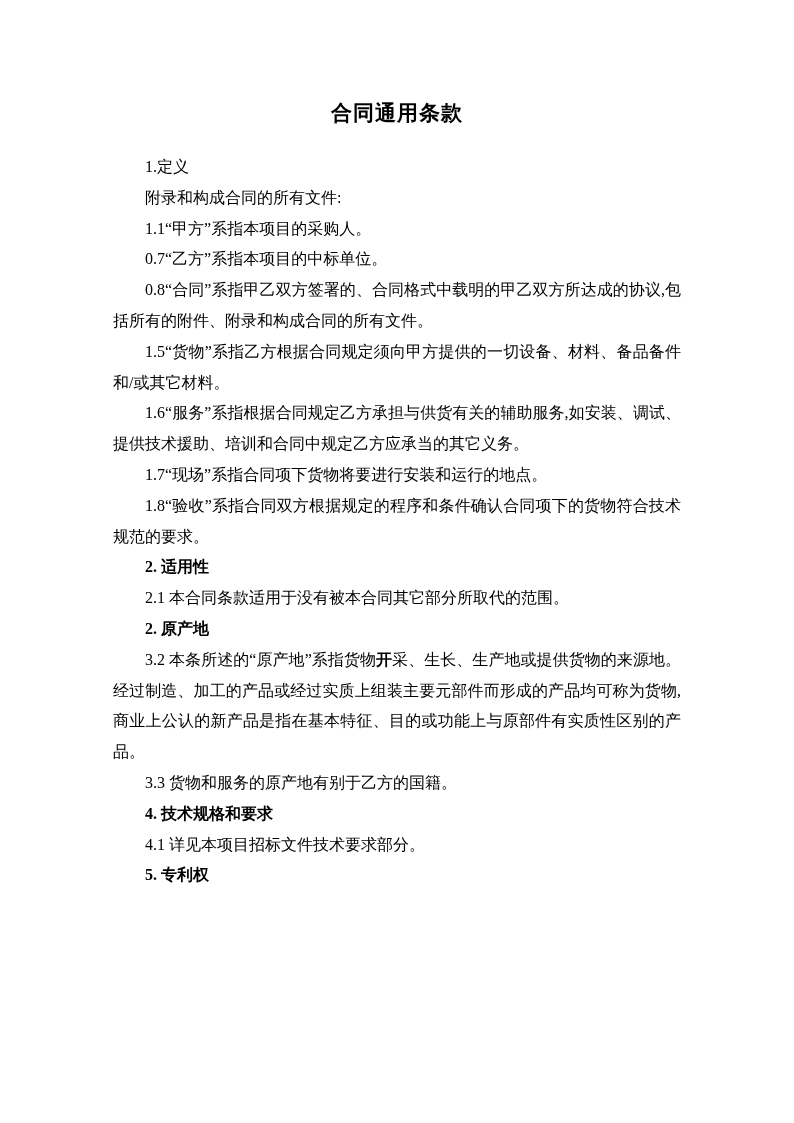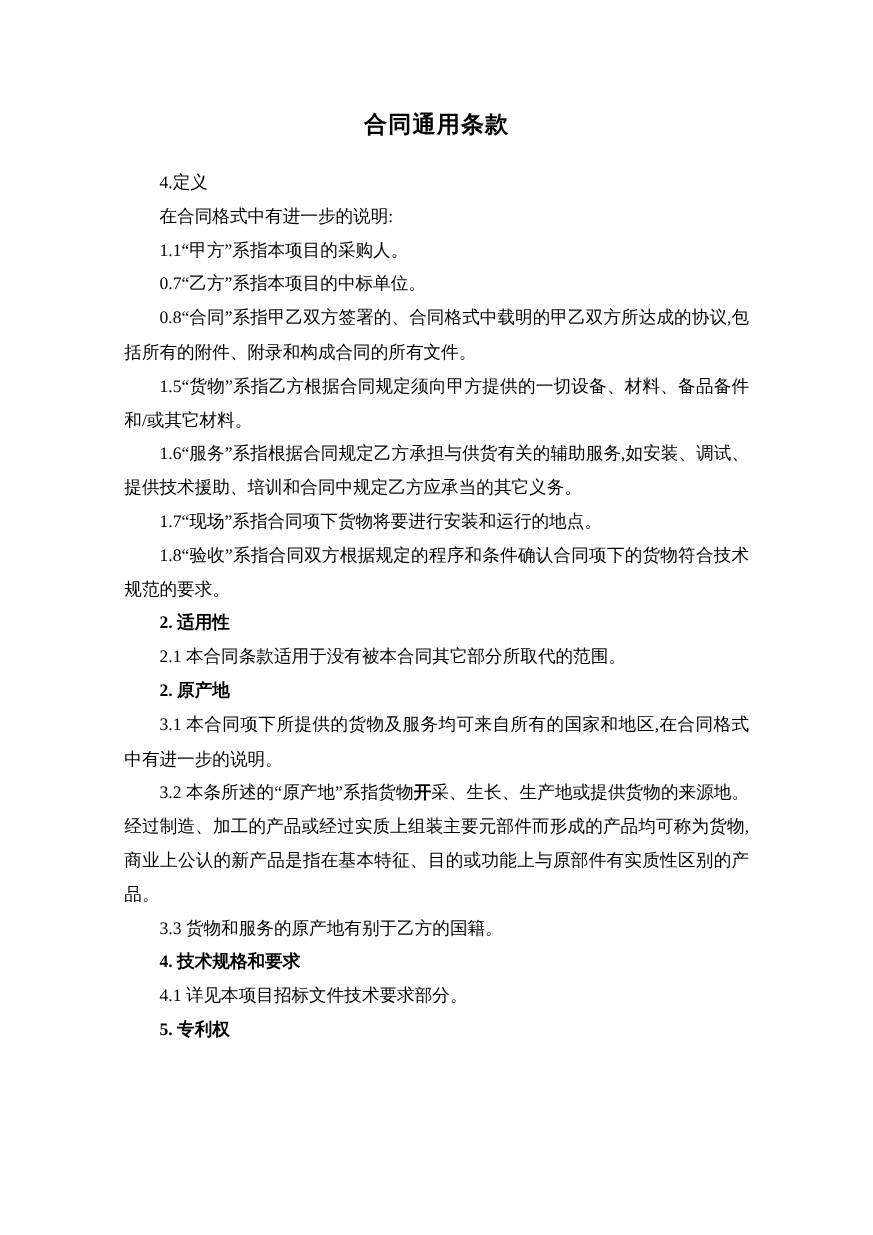--- a/index.html
+++ b/index.html
@@ -40,31 +40,30 @@
   .para b {
     font-weight: bold;
   }
 </style>
 </head>
 <body>
 
 <div class="page">
   <h1 class="doc-title">合同通用条款</h1>
 
-  <p class="para">4.定义</p>
-  <p class="para">在合同格式中有进一步的说明:</p>
+  <p class="para">1.定义</p>
+  <p class="para">附录和构成合同的所有文件:</p>
   <p class="para">1.1“甲方”系指本项目的采购人。</p>
   <p class="para">0.7“乙方”系指本项目的中标单位。</p>
   <p class="para">0.8“合同”系指甲乙双方签署的、合同格式中载明的甲乙双方所达成的协议,包括所有的附件、附录和构成合同的所有文件。</p>
   <p class="para">1.5“货物”系指乙方根据合同规定须向甲方提供的一切设备、材料、备品备件和/或其它材料。</p>
   <p class="para">1.6“服务”系指根据合同规定乙方承担与供货有关的辅助服务,如安装、调试、提供技术援助、培训和合同中规定乙方应承当的其它义务。</p>
   <p class="para">1.7“现场”系指合同项下货物将要进行安装和运行的地点。</p>
   <p class="para">1.8“验收”系指合同双方根据规定的程序和条件确认合同项下的货物符合技术规范的要求。</p>
   <p class="para bold">2. 适用性</p>
   <p class="para">2.1 本合同条款适用于没有被本合同其它部分所取代的范围。</p>
   <p class="para bold">2. 原产地</p>
-  <p class="para">3.1 本合同项下所提供的货物及服务均可来自所有的国家和地区,在合同格式中有进一步的说明。</p>
   <p class="para"><span>3.2 本条所述的“原产地”系指货物</span><b>开</b><span>采、生长、生产地或提供货物的来源地。经过制造、加工的产品或经过实质上组装主要元部件而形成的产品均可称为货物,商业上公认的新产品是指在基本特征、目的或功能上与原部件有实质性区别的产品。</span></p>
   <p class="para">3.3 货物和服务的原产地有别于乙方的国籍。</p>
   <p class="para bold">4. 技术规格和要求</p>
   <p class="para">4.1 详见本项目招标文件技术要求部分。</p>
   <p class="para bold">5. 专利权</p>
 </div>
 
 </body></html>

